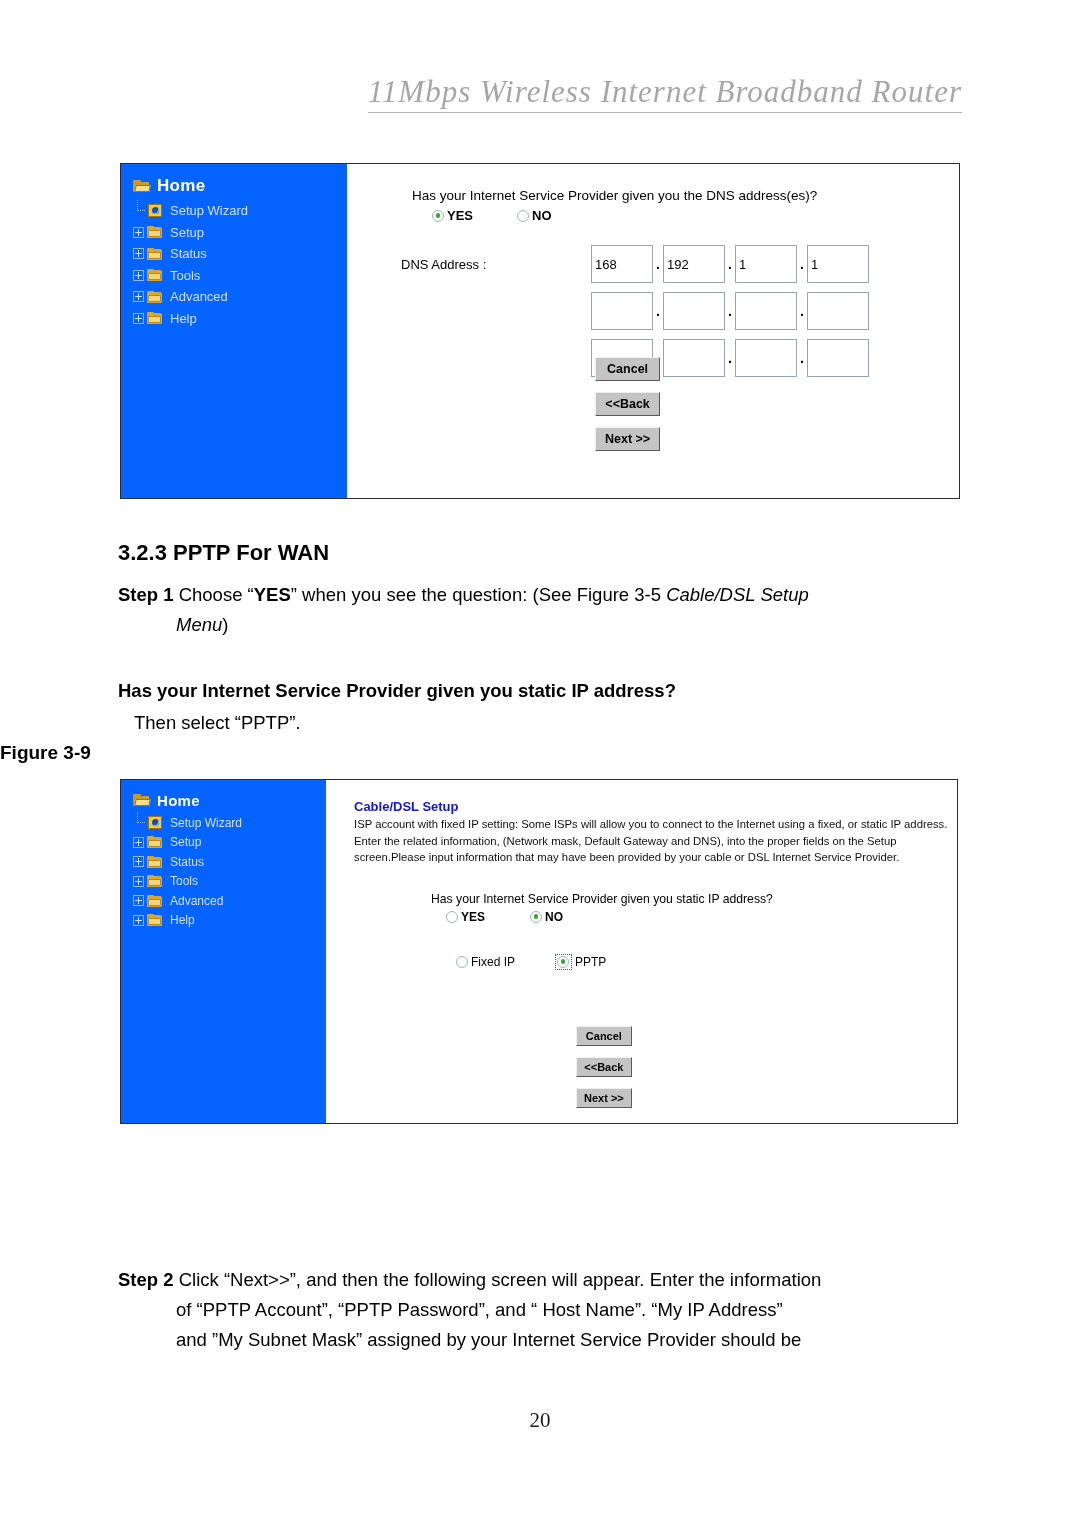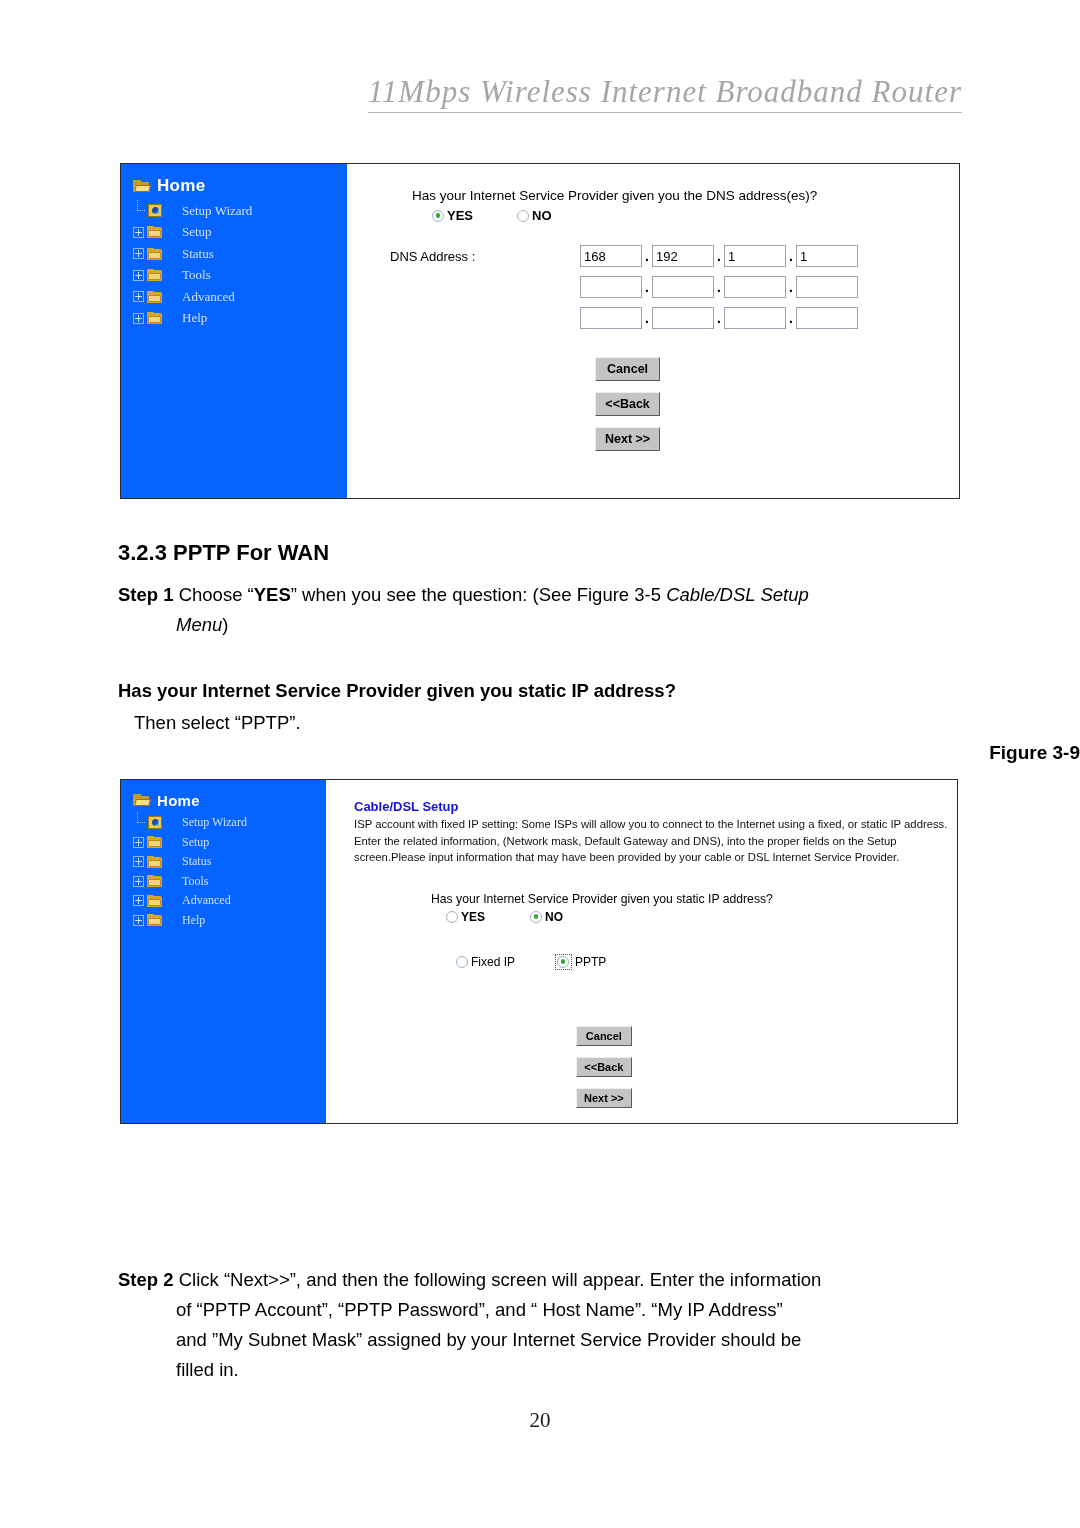--- a/index.html
+++ b/index.html
@@ -119,21 +119,21 @@
     left: 4px; top: -6px; bottom: 4px;
     border-left: 1px dotted #9dc0ff;
   }
   .rp-stem::after {
     content: "";
     position: absolute;
     left: 4px; right: 0; bottom: 4px;
     border-top: 1px dotted #9dc0ff;
   }
 
-  .rp-node-label { margin-left: 20px; font-family: Liberation Serif, serif; }
+  .rp-node-label { margin-left: 8px; }
 
   
   .ico-folder {
     width: 15px; height: 12px;
     flex: 0 0 auto;
     position: relative;
   }
   .ico-folder .back {
     position: absolute; left: 0; top: 1px;
     width: 15px; height: 11px;
@@ -269,36 +269,36 @@
 
   .sub-radio-row {
     display: flex;
     align-items: center;
     padding: 30px 0 0 130px;
     gap: 40px;
   }
   .sub-radio-row .radio-opt { font-weight: normal; font-size: 12px; }
 
   
-  .dns-block { padding: 22px 0 0 5px; }
+  .dns-block { padding: 22px 0 0 16px; }
   .dns-row {
     display: flex;
     align-items: center;
     padding-left: 38px;
     margin-bottom: 9px;
   }
   .dns-label {
     font-size: 13px;
     color: #000;
     width: 190px;
     flex: 0 0 auto;
   }
   .octet {
     width: 62px;
-    height: 22px;
+    height: 38px;
     border: 1px solid #9aa3b0;
     background: #fff;
     box-sizing: border-box;
     font-family: "Liberation Sans", sans-serif;
     font-size: 13px;
     line-height: 20px;
     padding: 0 3px;
     color: #000;
     outline: none;
   }
@@ -355,21 +355,21 @@
   #step2 { top: 1265px; }
   .indent { padding-left: 58px; display: block; }
   .bold { font-weight: bold; }
   .ital { font-style: italic; }
 
   .figure-label {
     position: absolute;
     top: 742px;
     left: 0;
     width: 1080px;
-    text-align: right;
+    text-align: left;
     font-size: 19px;
     font-weight: bold;
     color: #000;
   }
 
   .page-number {
     position: absolute;
     top: 1408px;
     left: 0;
     width: 1080px;
@@ -637,16 +637,15 @@
       <button class="win-btn">&lt;&lt;Back</button>
       <button class="win-btn">Next &gt;&gt;</button>
     </div>
   </div>
 </div>
 
 <div class="doc-text para" id="step2">
   <span class="bold">Step 2</span><span> Click “Next&gt;&gt;”, and then the following screen will appear. Enter the information</span>
   <span class="indent">of “PPTP Account”, “PPTP Password”, and “ Host Name”. “My IP Address”</span>
   <span class="indent">and ”My Subnet Mask” assigned by your Internet Service Provider should be</span>
-  <span class="indent">filled in.</span>
 </div>
 
 <div class="page-number">20</div>
 
 </body></html>

